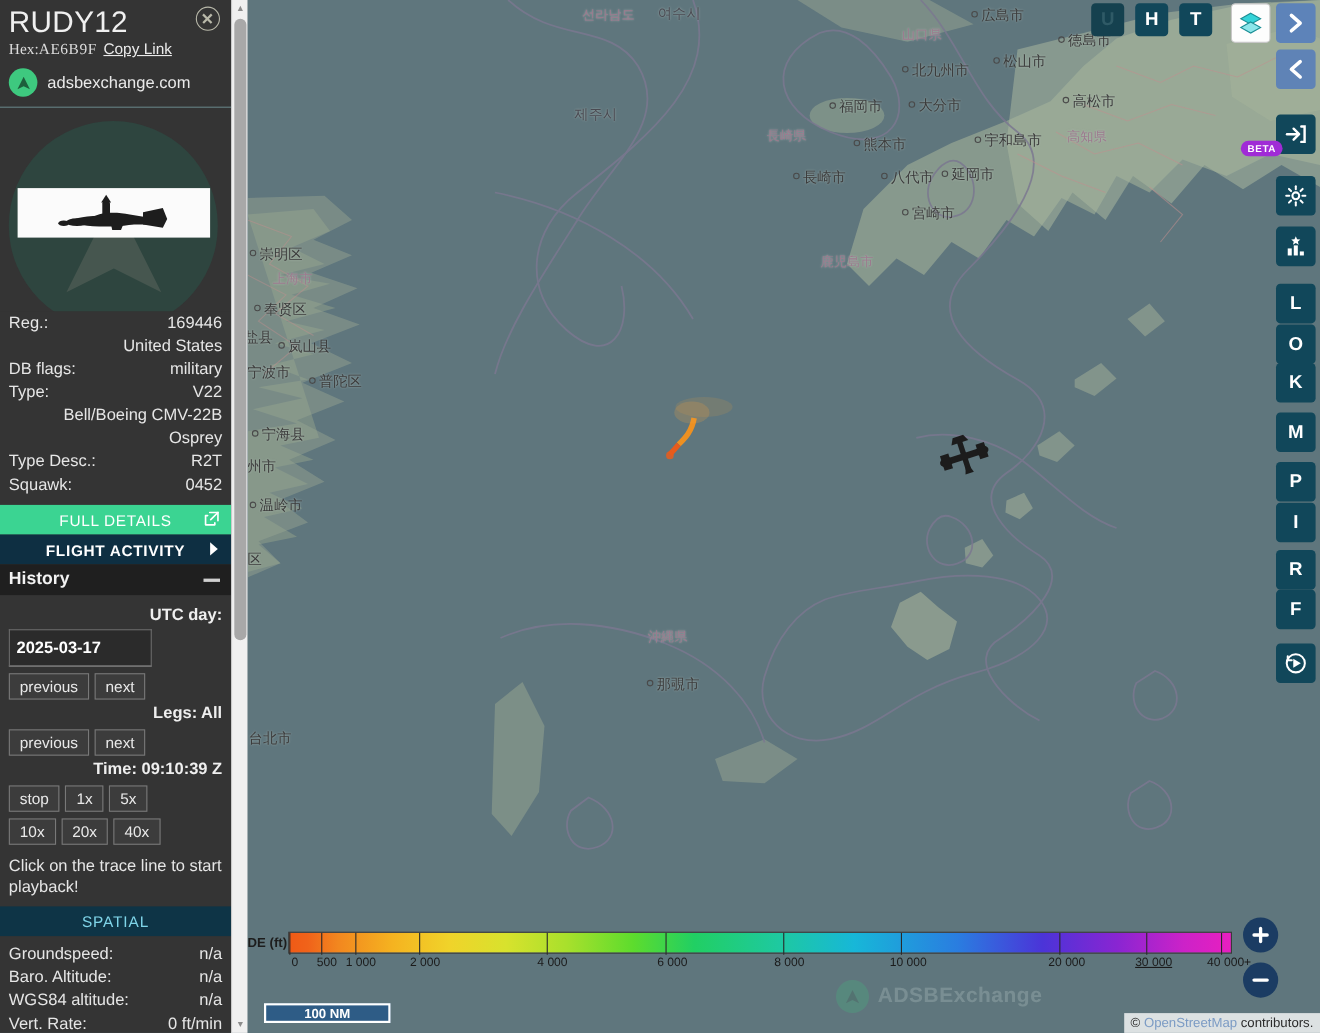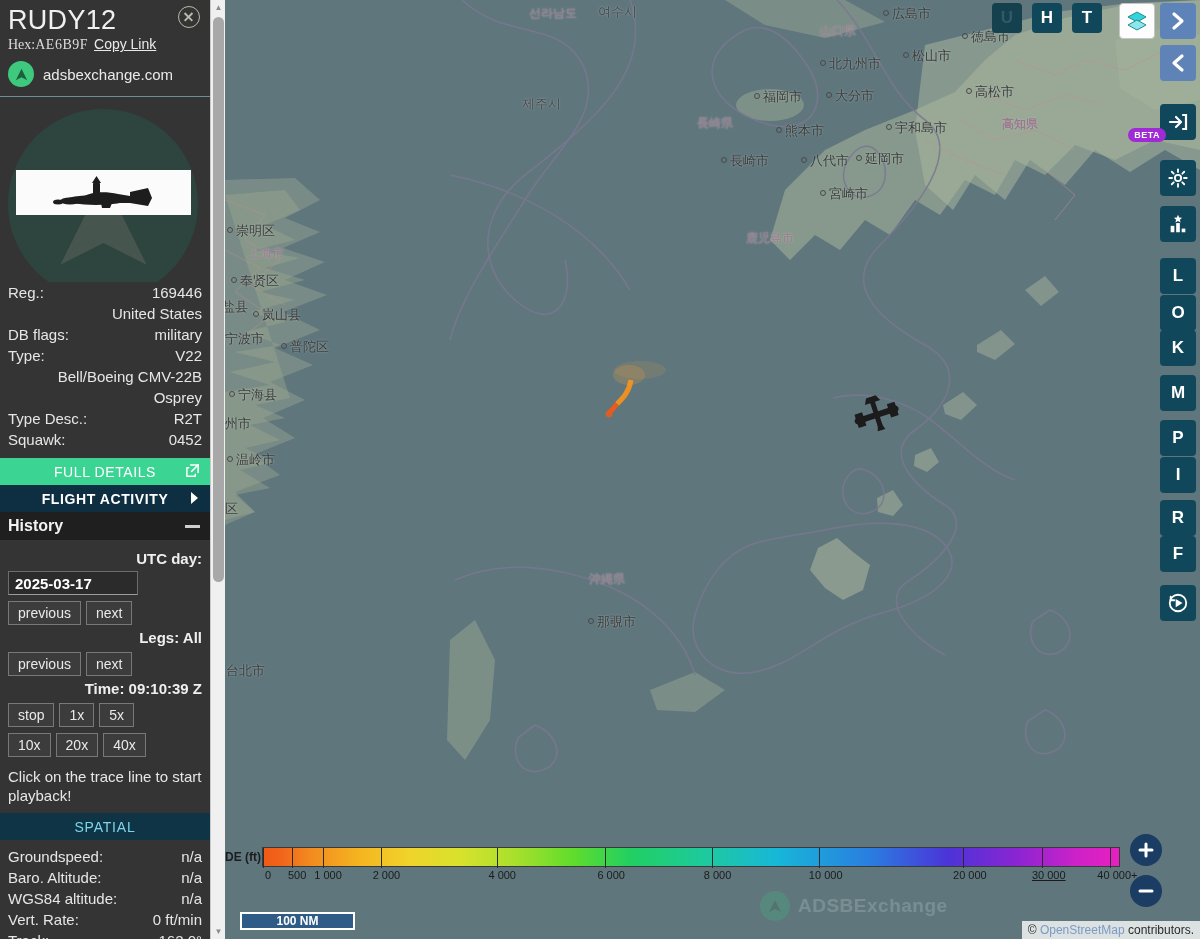--- a/index.html
+++ b/index.html
@@ -118,21 +118,21 @@
 
   .sec-head {
     height: 28px; background: #1f1f1f; display: flex; align-items: center;
     padding: 0 8px; position: relative; font-weight: bold; font-size: 16px; color: #f2f2f2;
   }
   .sec-head .minus { position: absolute; right: 10px; top: 13px; width: 15px; height: 3px; background: #cfcfcf; }
 
   .hist { padding: 6px 8px 4px 8px; }
   .hist .lbl { font-weight: bold; font-size: 15px; color: #efefef; margin: 4px 0 4px 0; text-align: right; }
   .txtinput {
-    width: 130px; height: 24px; background: #2b2b2b; color: #fff;
+    width: 130px; height: 34px; background: #2b2b2b; color: #fff;
     border: 1px solid #6c6c6c; border-bottom-color: #9c9c9c; font-size: 15px;
     font-weight: bold; padding: 0 6px; font-family: "Liberation Sans", sans-serif;
   }
   .btnrow { display: flex; gap: 5px; margin: 6px 0 0 0; }
   .gbtn {
     background: #3c3c3c; color: #e9e9e9; border: 1px solid #787878;
     padding: 3px 9px; font-size: 14px; cursor: pointer;
     font-family: "Liberation Sans", sans-serif; line-height: 16px;
   }
   .note { padding: 6px 8px 8px 8px; font-size: 15px; color: #e6e6e6; line-height: 19px; }
@@ -335,21 +335,21 @@
         <div class="citydot" style="left: 741px; top: 88px;"></div>
         <div class="maplabel " style="left: 538px; top: 88px;">福岡市</div>
         <div class="citydot" style="left: 529px; top: 93px;"></div>
         <div class="maplabel " style="left: 610px; top: 87px;">大分市</div>
         <div class="citydot" style="left: 601px; top: 92px;"></div>
         <div class="maplabel pref" style="left: 472px; top: 115px;">長崎県</div>
         <div class="maplabel " style="left: 560px; top: 122px;">熊本市</div>
         <div class="citydot" style="left: 551px; top: 127px;"></div>
         <div class="maplabel " style="left: 670px; top: 119px;">宇和島市</div>
         <div class="citydot" style="left: 661px; top: 124px;"></div>
-        <div class="maplabel pref" style="left: 777px; top: 116px; font-weight: bold;">高知県</div>
+        <div class="maplabel pref" style="left: 745px; top: 116px;">高知県</div>
         <div class="maplabel " style="left: 505px; top: 152px;">長崎市</div>
         <div class="citydot" style="left: 496px; top: 157px;"></div>
         <div class="maplabel " style="left: 585px; top: 152px;">八代市</div>
         <div class="citydot" style="left: 576px; top: 157px;"></div>
         <div class="maplabel " style="left: 640px; top: 150px;">延岡市</div>
         <div class="citydot" style="left: 631px; top: 155px;"></div>
         <div class="maplabel " style="left: 604px; top: 185px;">宮崎市</div>
         <div class="citydot" style="left: 595px; top: 190px;"></div>
         <div class="maplabel pref" style="left: 521px; top: 230px;">鹿児島市</div>
         <div class="maplabel " style="left: 11px; top: 222px;">崇明区</div>

